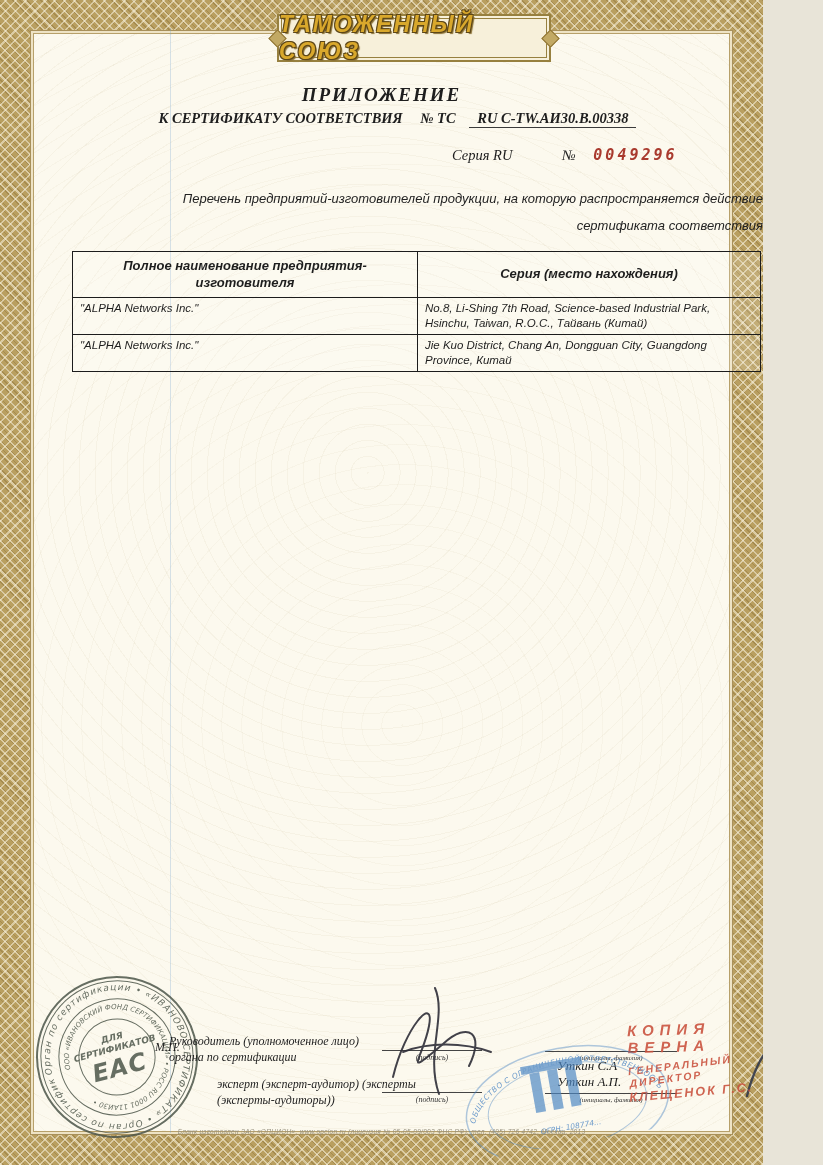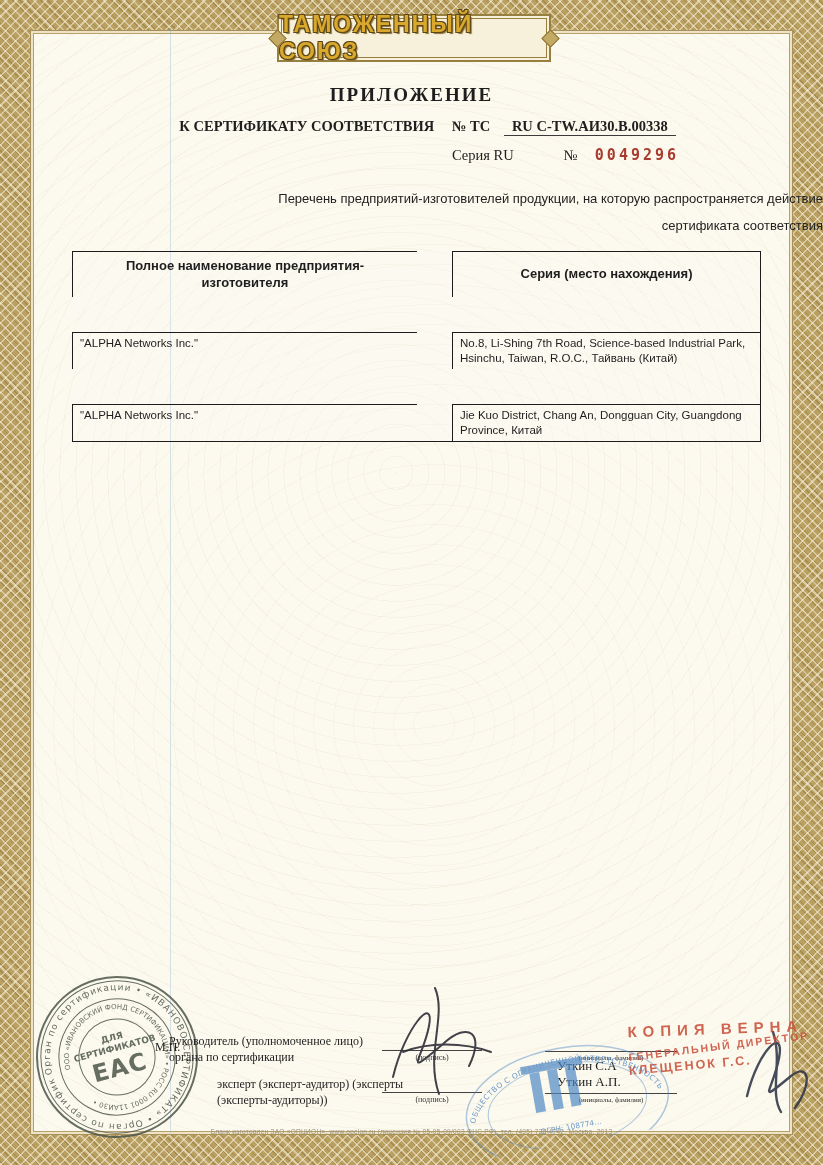--- a/index.html
+++ b/index.html
@@ -1,23 +1,23 @@
 <!DOCTYPE html>
 <html><head>
 <meta charset="utf-8">
 <style>
   html,body{margin:0;padding:0;background:#e8e4d8;}
   .page{
-    position:relative;width:823px;height:1165px;overflow:hidden;
+    position:relative;width:763px;height:1165px;overflow:hidden;
     background-color:#b99f60;
     background-image:
       repeating-linear-gradient(45deg, rgba(248,241,219,.55) 0 1.5px, rgba(0,0,0,0) 1.5px 7px),
       repeating-linear-gradient(-45deg, rgba(248,241,219,.55) 0 1.5px, rgba(0,0,0,0) 1.5px 7px),
       repeating-linear-gradient(45deg, rgba(120,94,40,.30) 2px 3px, rgba(0,0,0,0) 3px 7px);
-    font-family:"Liberation Serif", serif;color:#1e1e1e;
+    font-family:"Liberation Serif", serif;color:#1e1e1e;font-style:italic;
   }
   .inner{
     position:absolute;inset:33px;background-color:#fcf9ee;
     border:1px solid #b7a06a;
     box-shadow:0 0 0 2px #eee3c5, 0 0 0 3px #a8905a;
     background-image:
       repeating-radial-gradient(circle at 48% 40%, rgba(195,180,140,.10) 0 1px, rgba(0,0,0,0) 1px 16px),
       repeating-radial-gradient(circle at 53% 63%, rgba(195,180,140,.08) 0 1px, rgba(0,0,0,0) 1px 20px);
   }
   .abs{position:absolute;}
@@ -33,37 +33,37 @@
     border:1px solid #8f7434;transform:rotate(45deg);
   }
   .banner::before{left:-8px}
   .banner::after{right:-8px}
   .banner-text{
     font-family:"Liberation Sans", sans-serif;font-weight:700;font-size:23px;letter-spacing:2px;
     color:#d9a82c;
     text-shadow:-1px -1px 0 #5d4718, 1px -1px 0 #5d4718, -1px 1px 0 #5d4718, 1px 1px 0 #5d4718, 2px 2px 1px #8a7136;
   }
   .page-title{left:0;top:84px;width:100%;text-align:center;font-weight:700;font-size:19px;letter-spacing:2px;}
-  .cert-line{left:0;top:118px;width:100%;box-sizing:border-box;padding-left:32px;text-align:center;font-size:14.5px;font-weight:600;}
+  .cert-line{left:0;top:110px;width:100%;box-sizing:border-box;padding-left:32px;text-align:center;font-size:14.5px;font-weight:600;}
   .cert-number{margin-left:10px;border-bottom:1px solid #3a3a3a;padding:0 8px 1px 8px;font-weight:600;}
   .cert-tc{margin-left:14px;}
   .series-line{left:452px;top:146px;font-size:14.5px;}
   .series-no{margin-left:46px;}
   .series-number{
     margin-left:14px;font-family:"DejaVu Sans Mono", monospace;font-weight:700;font-size:15px;
     letter-spacing:3px;color:#a93a2e;
   }
   .intro{left:0;width:100%;text-align:right;font-family:"Liberation Sans", sans-serif;font-size:13px;color:#222;}
   .intro1{top:191px}
   .intro2{top:218px}
   
   .doc-table{
     left:72px;top:251px;width:688px;display:grid;grid-template-columns:345px 1fr;
     border-right:1px solid #1c1c1c;border-bottom:1px solid #1c1c1c;
-    font-family:"Liberation Sans", sans-serif;background:rgba(255,255,255,.15);gap:35px;
+    font-family:"Liberation Sans", sans-serif;background:rgba(255,255,255,.15);
   }
   .doc-table>div{border-left:1px solid #1c1c1c;border-top:1px solid #1c1c1c;box-sizing:border-box;}
   .th{font-weight:700;font-size:13px;text-align:center;padding:6px 14px;min-height:46px;display:flex;align-items:center;justify-content:center;line-height:1.25;}
   .td{font-size:11.5px;padding:3px 7px;min-height:34px;line-height:1.3;}
   
   .mp{left:155px;top:1040px;font-size:12px;}
   .role{font-size:12px;line-height:1.3;}
   .role1{left:169px;top:1034px;width:196px;}
   .role2{left:181px;top:1077px;width:208px;margin-left:36px;}
   .sigline{border-bottom:1px solid #444;height:0;}

